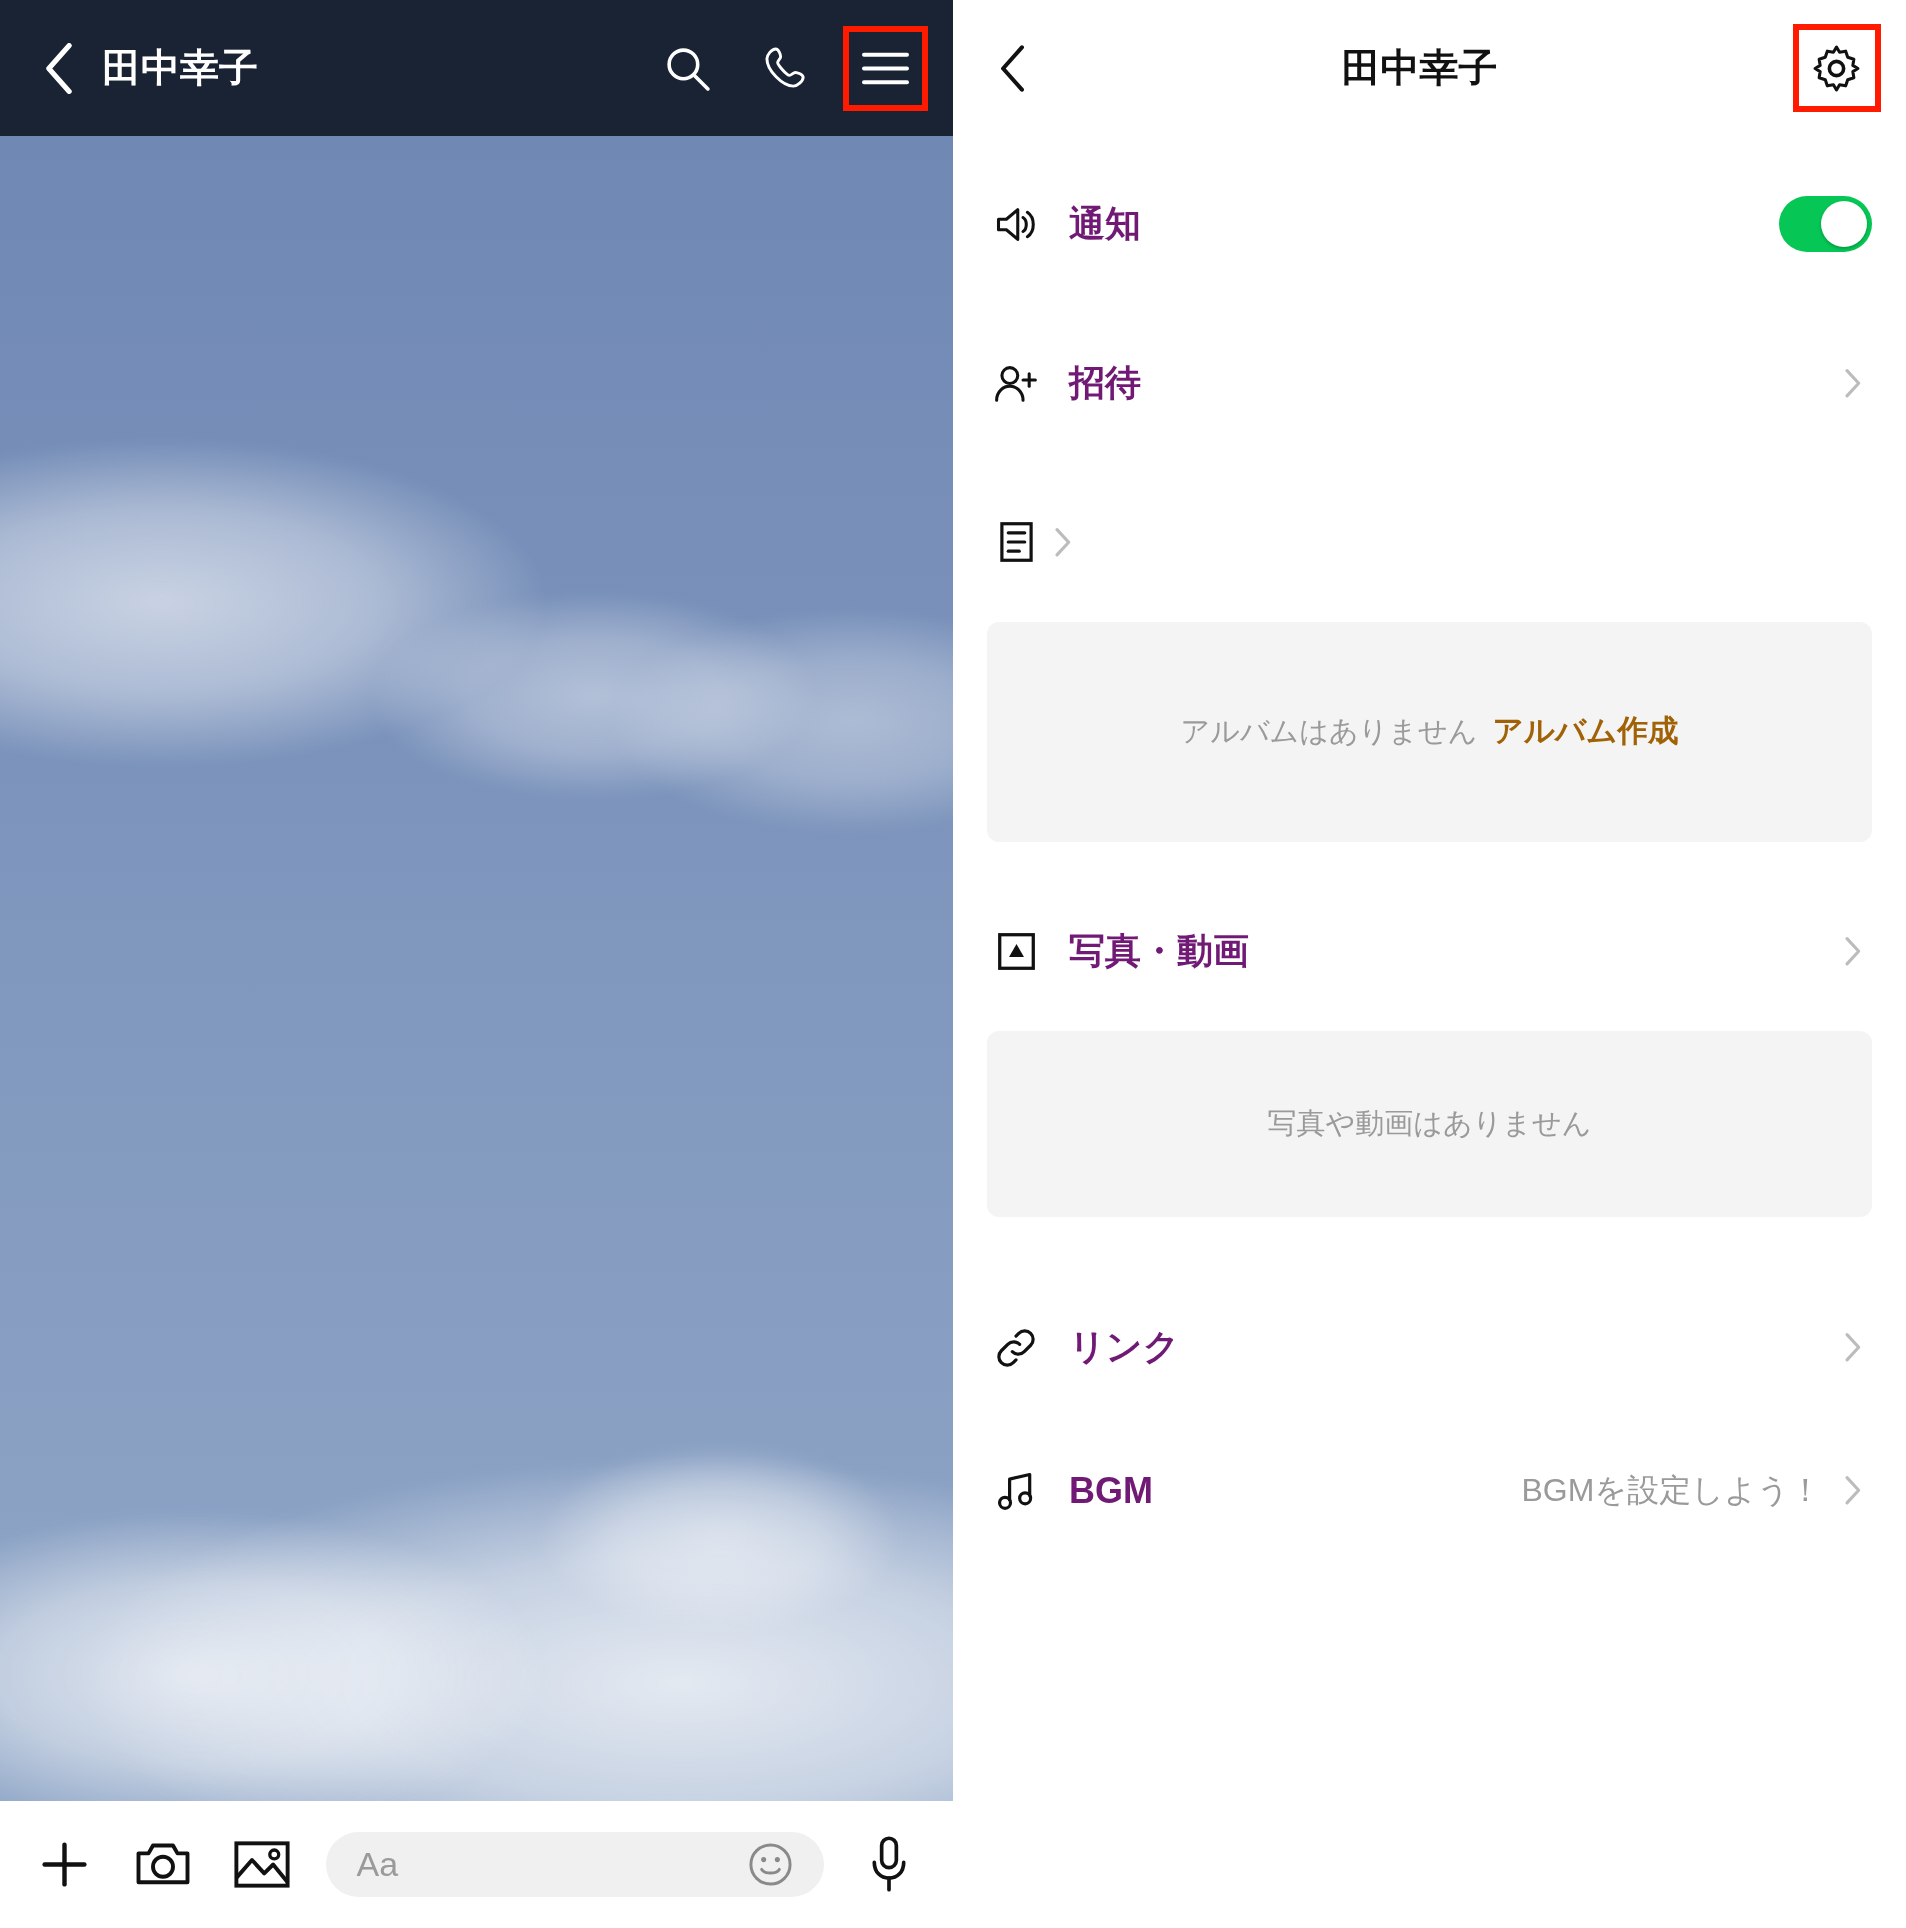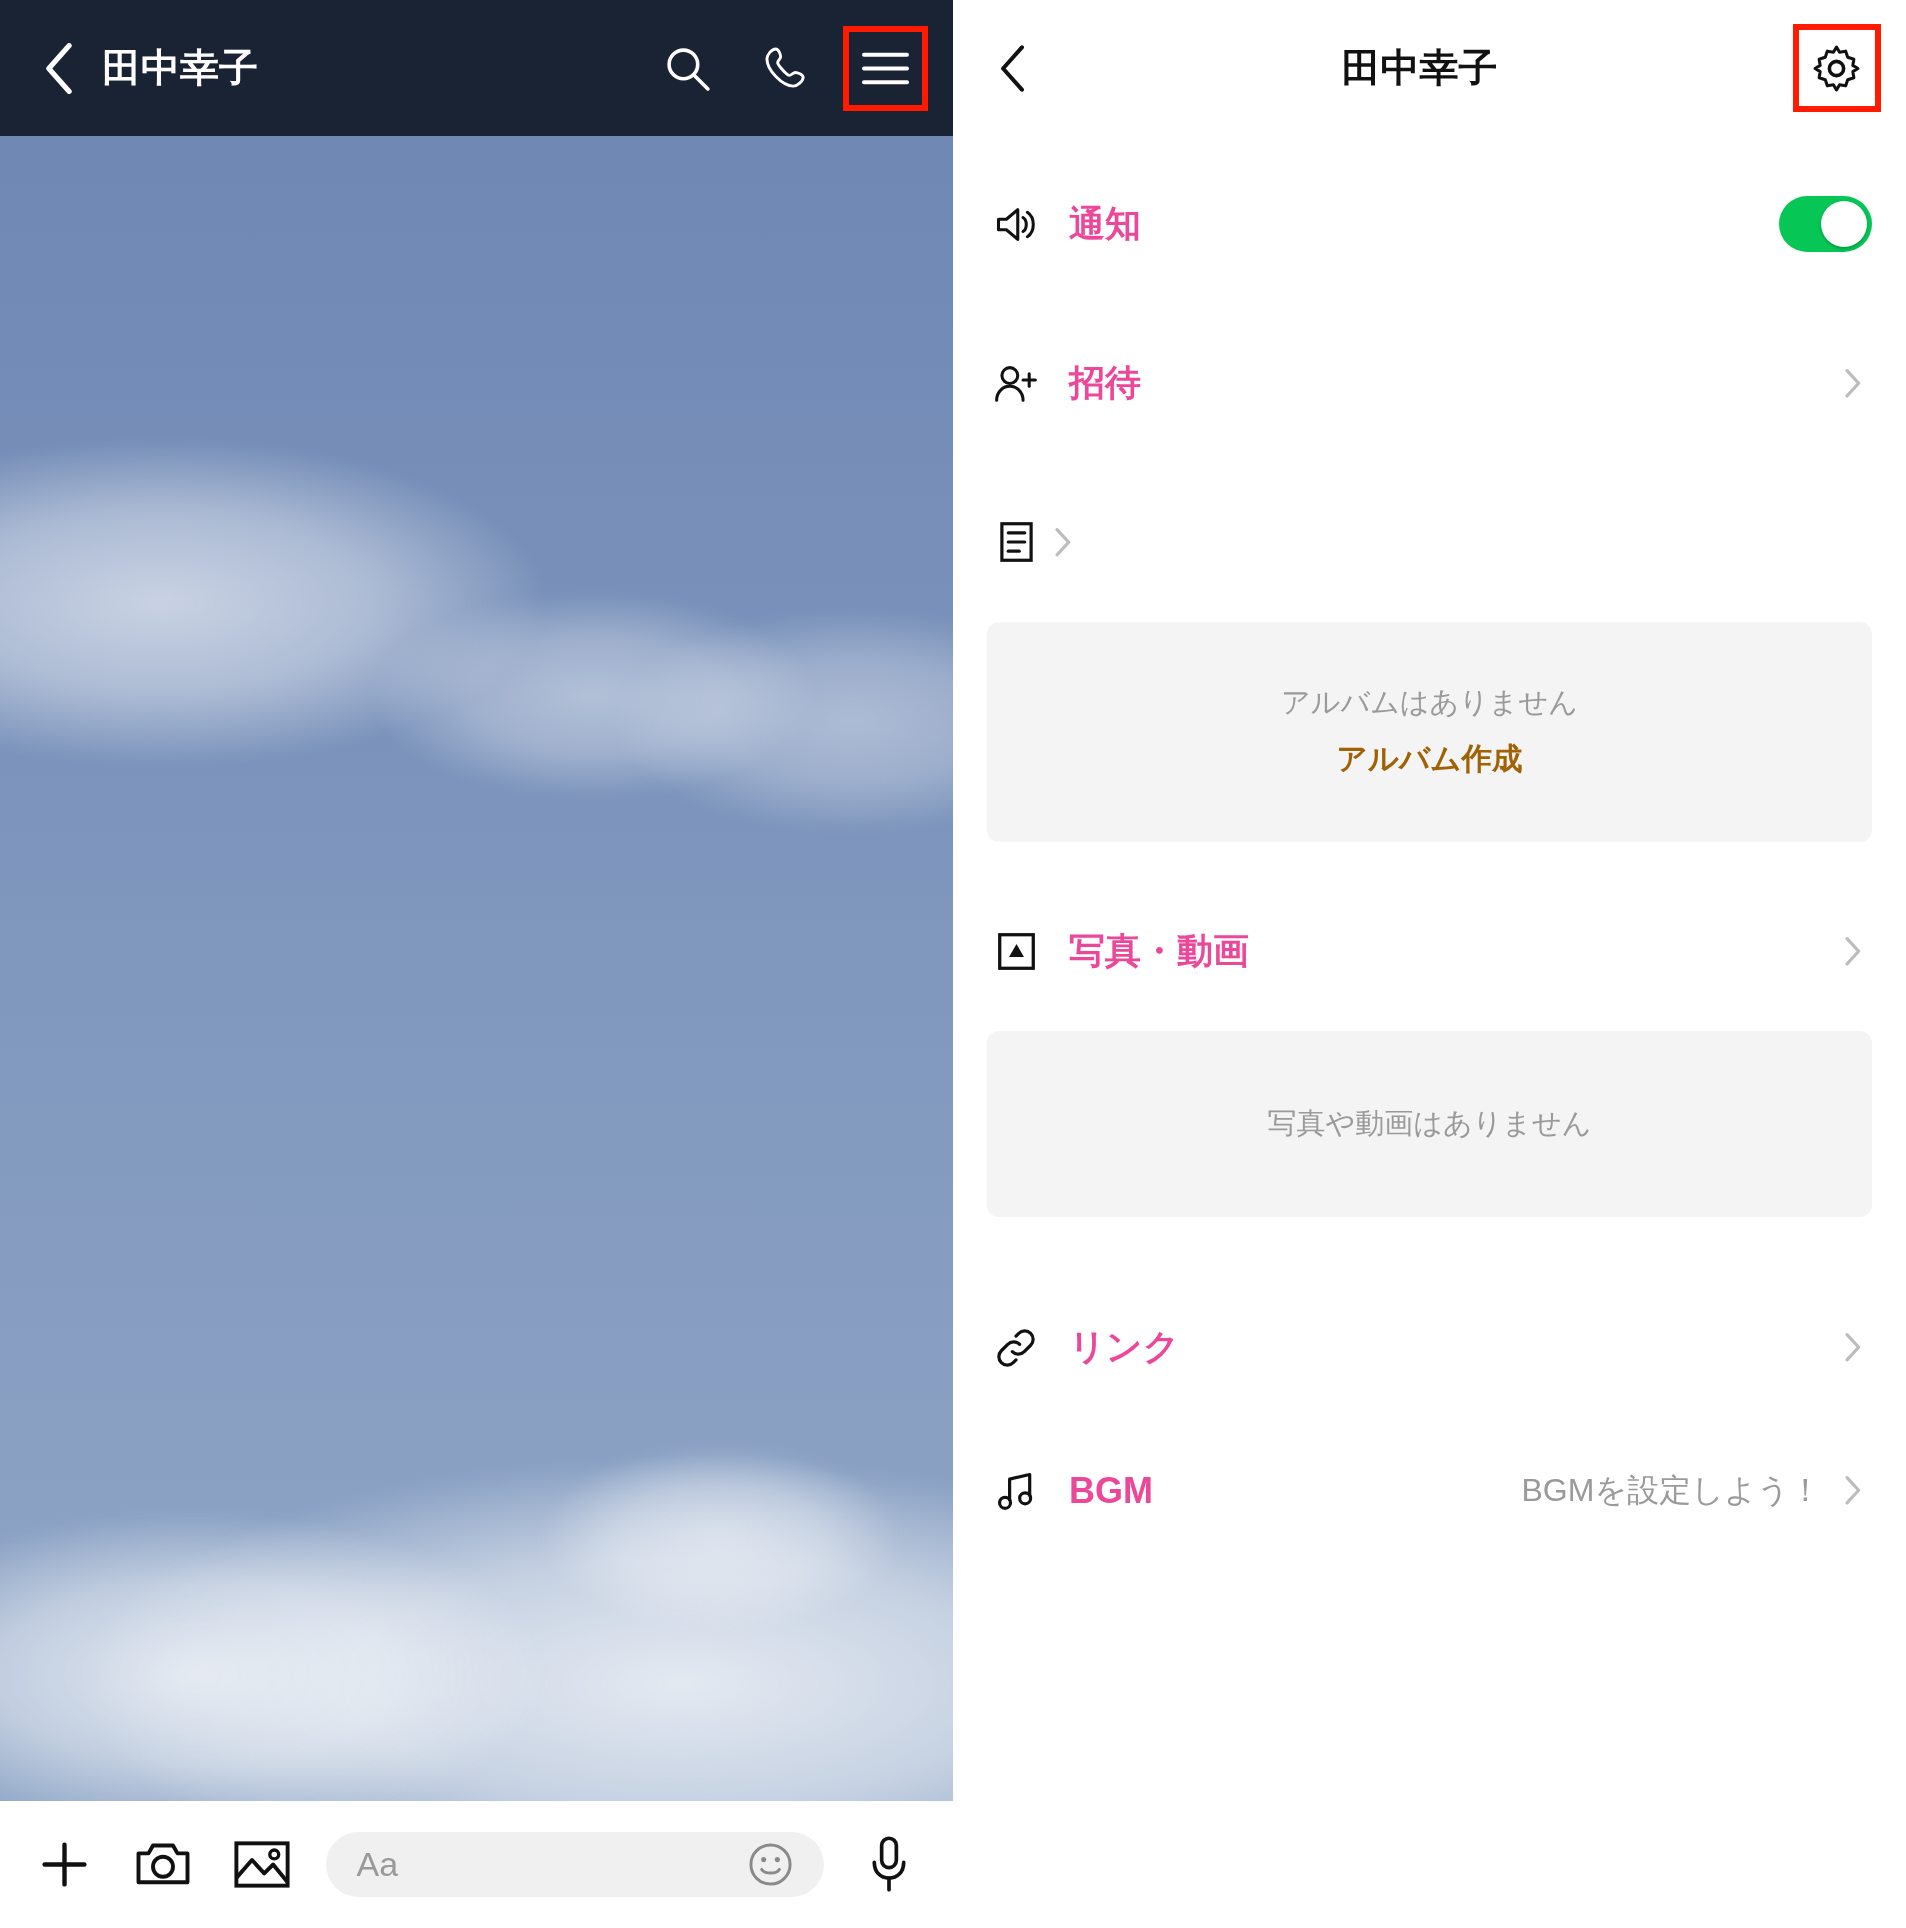--- a/index.html
+++ b/index.html
@@ -78,38 +78,37 @@
   .set-header .gear-wrap { width: 88px; height: 88px; display:flex; align-items:center; justify-content:center; }
   
   .menu { flex:1; padding-top: 8.5px; }
   .row {
     display:flex;
     align-items:center;
     padding: 0 34px;
     height: 159px;
   }
   .row .ico { width: 58px; display:flex; align-items:center; justify-content:center; color:#111; }
-  .row .lbl { font-size: 36px; font-weight: 700; color:#ec4899; margin-left: 24px; flex:1; }
+  .row .lbl { font-size: 36px; font-weight: 700; color:#701a75; margin-left: 24px; flex:1; }
   .row .hint { font-size: 32px; color:#9a9a9a; margin-right: 13.6px; }
   .row .chev { width: 37px; display:flex; align-items:center; justify-content:center; color:#b8b8b8; }
   
   .toggle {
     width: 93px; height: 56px; border-radius: 28px; background:#06c755; position:relative;
   }
   .toggle .knob {
     position:absolute; right:5.1px; top:5.1px; width:46px; height:46px; border-radius:50%; background:#fff;
     box-shadow: 0 1.7px 3.4px rgba(0,0,0,.25);
   }
   
   .placeholder-box {
     margin: 0 34px 30.5px 34px;
     background:#f4f4f4;
     border-radius: 12px;
     display:flex;
-    flex-direction:column;
     align-items:center;
     justify-content:center;
     gap: 15.3px;
   }
   .pb-album { height: 220px; }
   .pb-photo { height: 186px; margin-bottom: 51px; }
   .pb-muted { color:#9a9a9a; font-size: 29px; }
   .pb-action { color:#a16207; font-size: 30.5px; font-weight: 700; }
 
   svg { display:block; }

